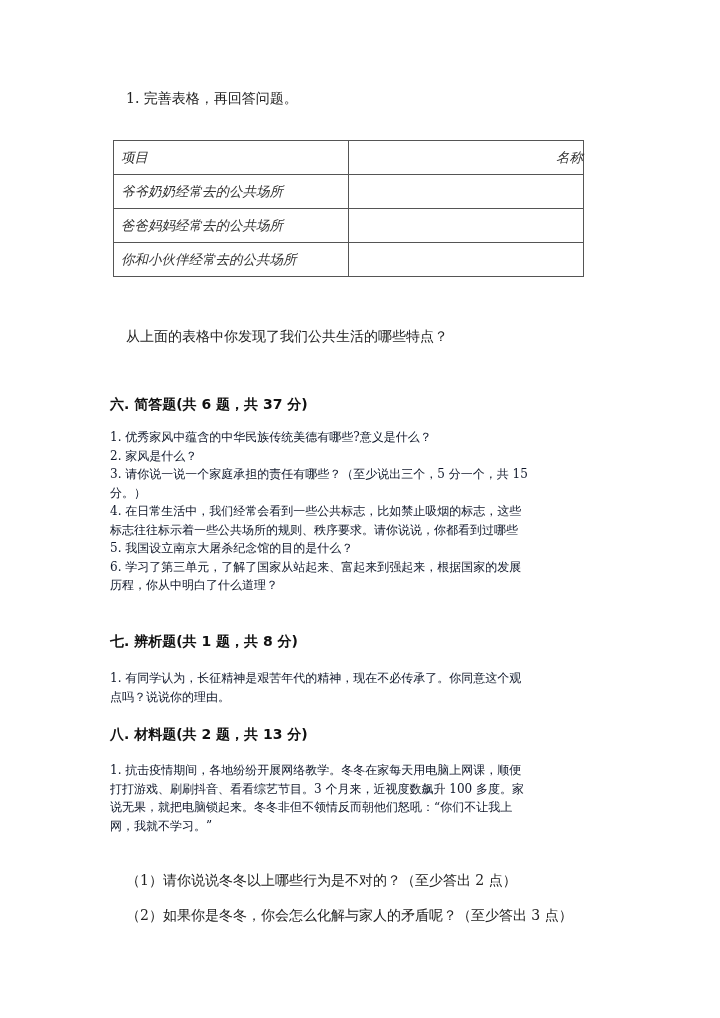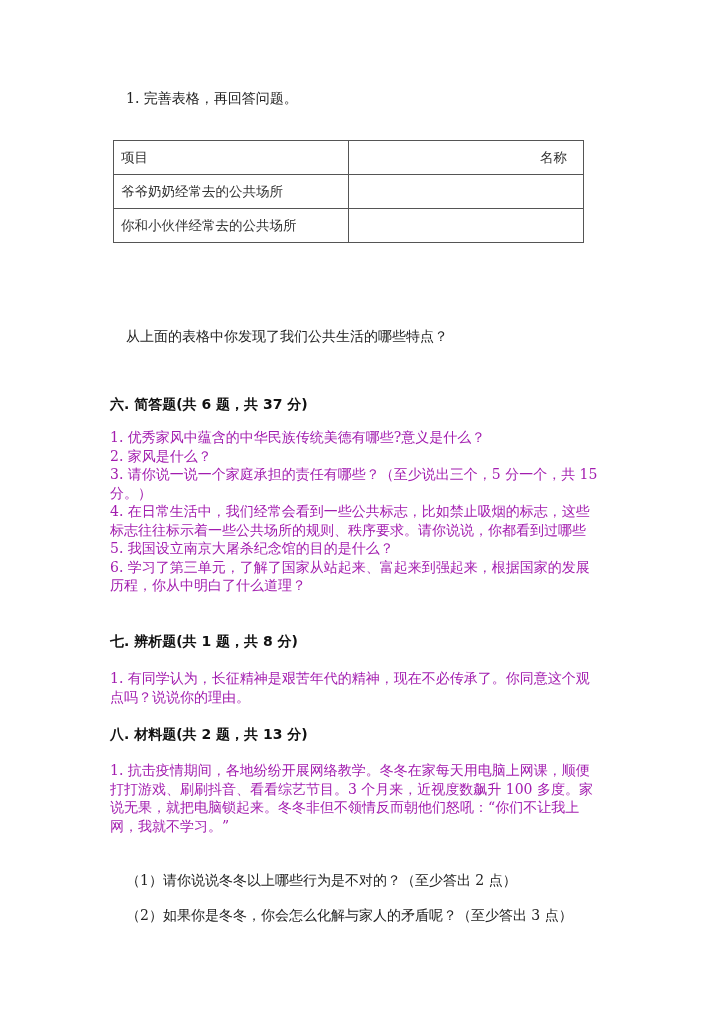--- a/index.html
+++ b/index.html
@@ -31,58 +31,63 @@
       line-height: 18px;
       font-weight: bold;
       font-family: "DejaVu Sans", "Liberation Sans", sans-serif;
       white-space: nowrap;
       color: #111;
     }
     .para {
       position: absolute;
       left: 110px;
       width: 495px;
-      font-size: 14px;
+      font-size: 12px;
       line-height: 18.5px;
-      color: #a21caf;
+      color: #0f172a;
       text-align: justify;
     }
     .para p { margin: 0; }
     table.fill-table {
       position: absolute;
       left: 113px;
       top: 140px;
       width: 471px;
       border-collapse: collapse;
       font-family: "DejaVu Sans", "Liberation Sans", sans-serif;
       font-size: 13.5px;
       color: #333;
     }
     table.fill-table td {
       border: 1.5px solid #555;
       height: 33px;
-      padding: 0 16px 0 7px;
+      padding: 0 0 0 7px;
       vertical-align: middle;
+      font-style: italic;
     }
     table.fill-table td.col1 { width: 228px; }
     table.fill-table td.col2 { width: 227px; text-align: right; }
   </style>
 </head>
 <body>
 
 <div class="line" style="top:89px;">1. 完善表格，再回答问题。</div>
 
 <table class="fill-table">
   <tbody>
       <tr>
     <td class="col1">项目</td>
     <td class="col2">名称</td>
   </tr>
   <tr>
     <td class="col1">爷爷奶奶经常去的公共场所</td>
+    <td class="col2"></td>
+  </tr>
+  <tr>
+    <td class="col1">爸爸妈妈经常去的公共场所</td>
     <td class="col2"></td>
   </tr>
   <tr>
     <td class="col1">你和小伙伴经常去的公共场所</td>
     <td class="col2"></td>
   </tr>
 </tbody>
   </table>
 
 <div class="line" style="top:327px;">从上面的表格中你发现了我们公共生活的哪些特点？</div>

